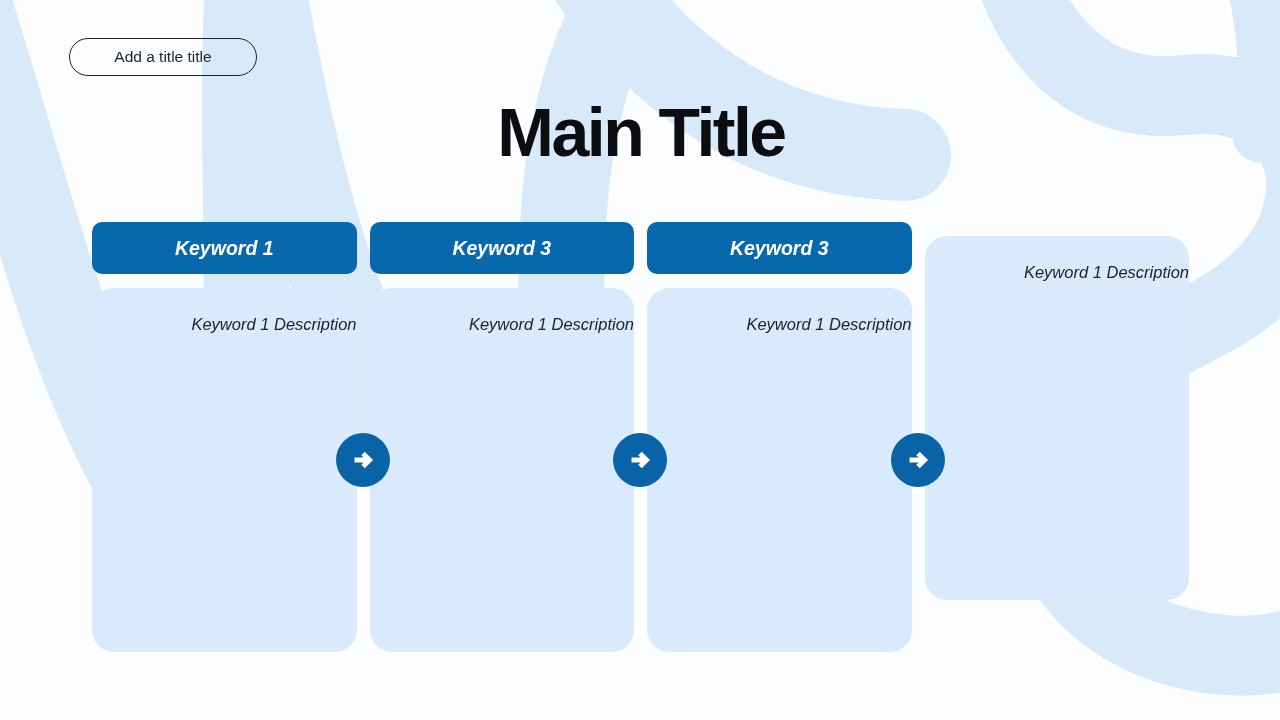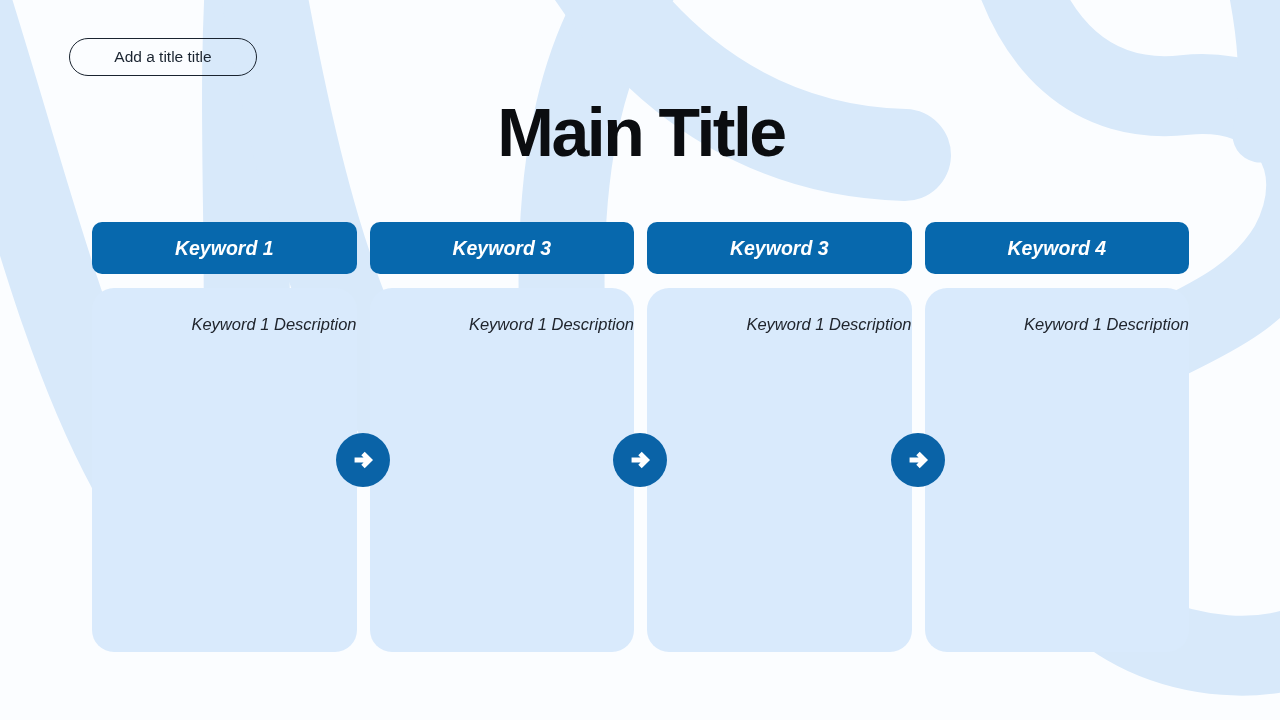--- a/index.html
+++ b/index.html
@@ -101,23 +101,20 @@
     <div class="col">
       <div class="col-header">
         <span>Keyword 3</span>
       </div>
       <div class="col-card">
         <span>Keyword 1 Description</span>
       </div>
     </div>
 
     <div class="col">
-      <div class="col-header">
-        <span>Keyword 4</span>
-      </div>
       <div class="col-card">
         <span>Keyword 1 Description</span>
       </div>
     </div>
 
     <div class="arrow-circle arrow-1">
       <svg width="30" height="30" viewBox="0 0 32 32" aria-hidden="true">
         <path d="M7 16 H23 M16 9 L23 16 L16 23" stroke="#fff" stroke-width="5.2" fill="none" stroke-linejoin="miter"></path>
       </svg>
     </div>

